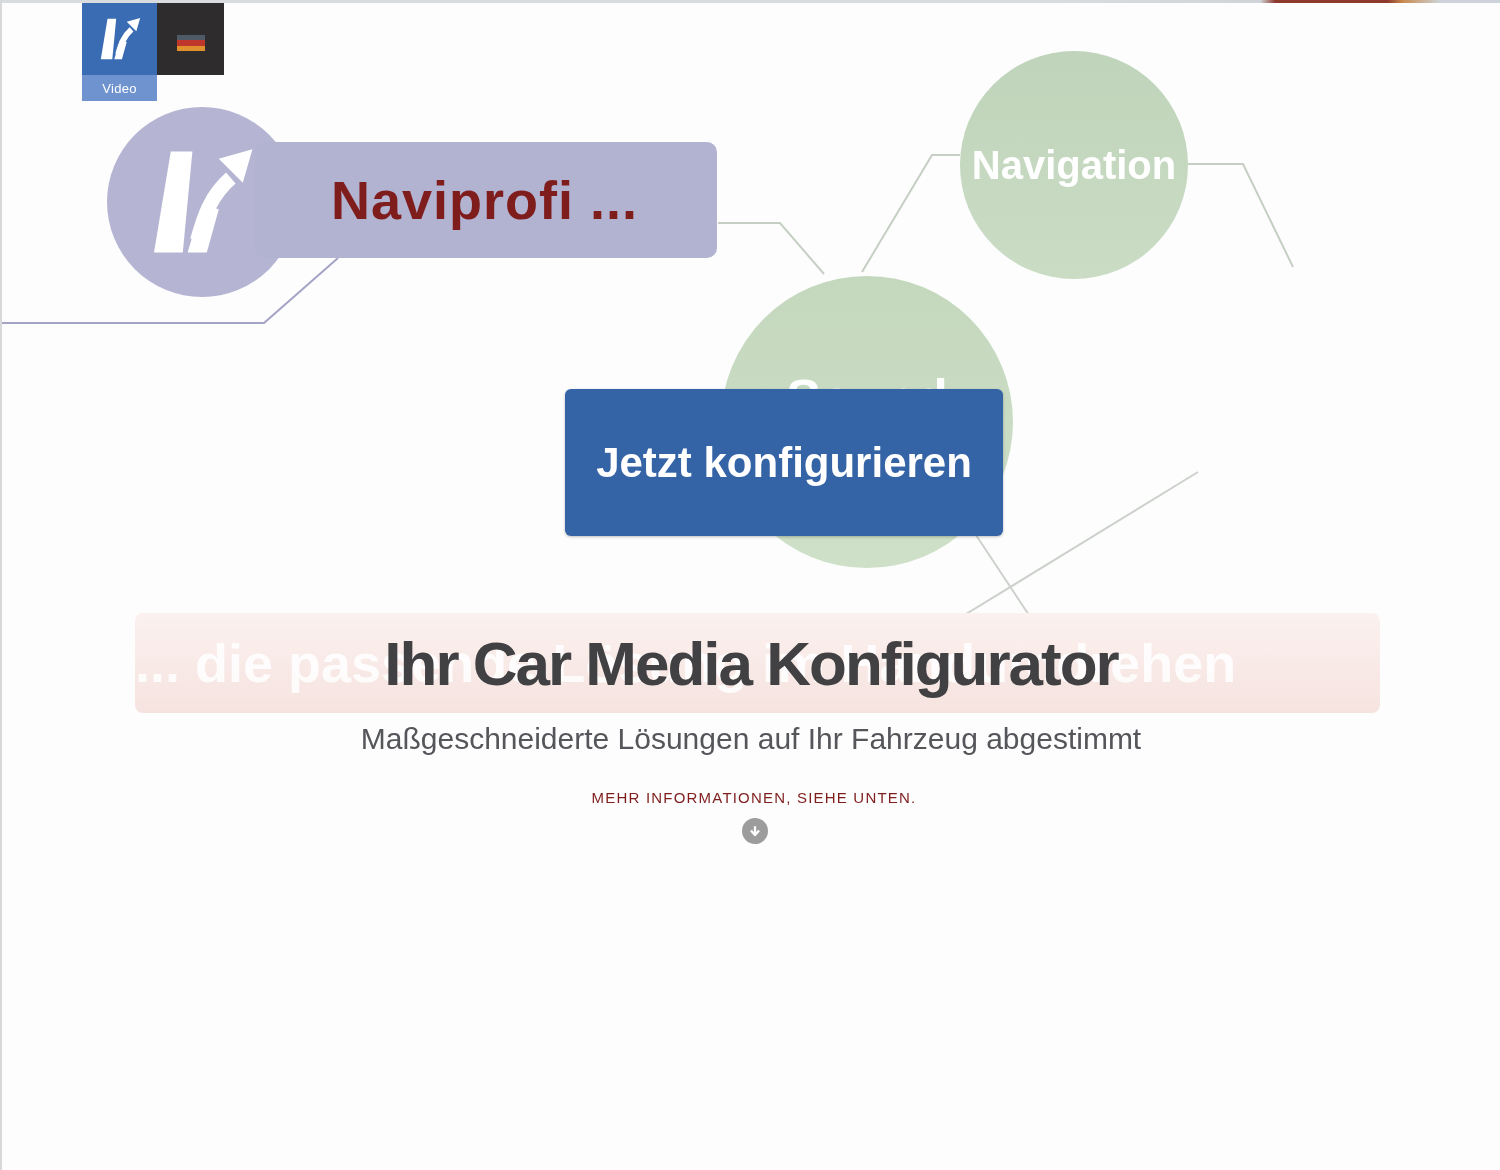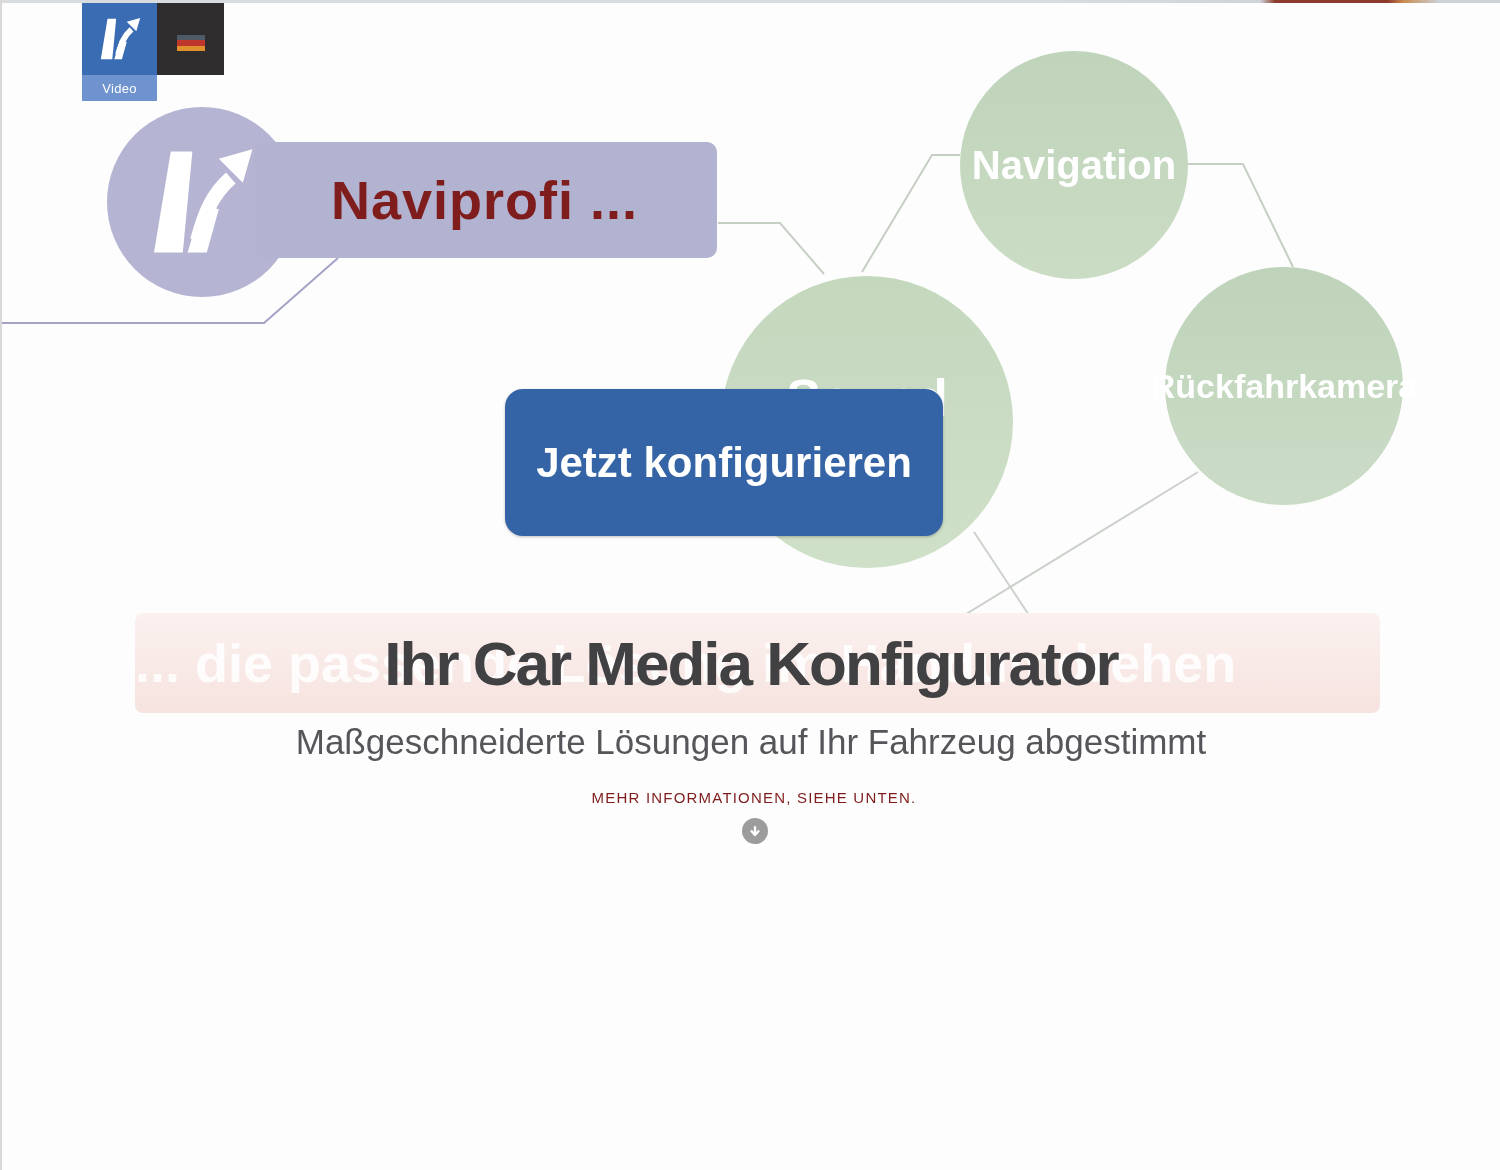--- a/index.html
+++ b/index.html
@@ -41,34 +41,34 @@
   .nav-circle{left:958px;top:51px;width:228px;height:228px;
     background:linear-gradient(180deg,#bfd4ba,#cbdcc5);font-size:40px;text-align:right;}
   .center-circle{left:719px;top:276px;width:292px;height:292px;
     background:linear-gradient(180deg,#c4d8be,#cfe0c9);}
   .center-circle .node-label{position:absolute;left:50%;top:96px;transform:translateX(-50%);
     font-size:52px;font-weight:bold;color:#fff;line-height:1;}
   .ruck-circle{left:1163px;top:267px;width:238px;height:238px;
     background:linear-gradient(180deg,#bed3b9,#cbdcc6);font-size:34px;}
 
   
-  .cta{position:absolute;left:503px;top:389px;width:438px;height:147px;z-index:5;
-    background:var(--cta_blue,#3464a6);border:none;border-radius:18px;cursor:pointer;
+  .cta{position:absolute;left:563px;top:389px;width:438px;height:147px;z-index:5;
+    background:var(--cta_blue,#3464a6);border:none;border-radius:6px;cursor:pointer;
     color:#fff;font-weight:bold;font-size:42px;font-family:inherit;
     box-shadow:0 1px 3px rgba(0,0,0,.25);}
 
   
   .pink-banner{position:absolute;left:133px;top:613px;width:1245px;height:100px;z-index:2;
     background:linear-gradient(180deg,#fbf1ef,#f6e3df);border-radius:8px;
     display:flex;align-items:center;overflow:hidden;}
   .tagline{color:rgba(255,255,255,.85);font-weight:bold;font-size:54px;white-space:nowrap;line-height:100px;}
   .title{position:absolute;left:0;top:628px;width:100%;z-index:3;text-align:center;
     color:#414042;font-weight:bold;font-size:62px;letter-spacing:-2px;}
   .subtitle{position:absolute;left:0;top:722px;width:100%;z-index:3;text-align:center;
-    color:#55565a;font-size:35px;}
+    color:#55565a;font-size:30px;}
   .more-info{position:absolute;left:3px;top:789px;width:100%;z-index:3;text-align:center;
     color:#7f1d1d;font-size:15px;letter-spacing:1.2px;}
   .scroll-down{position:absolute;left:740px;top:818px;width:26px;height:26px;z-index:3;
     background:#9c9c9c;border-radius:50%;display:flex;align-items:center;justify-content:center;cursor:pointer;}
 </style>
 </head>
 <body>
 
 <div class="page">
   <div class="top-strip"></div>
@@ -112,23 +112,20 @@
   <div class="brand-banner">
     <span>Naviprofi ...</span>
   </div>
 
   <div class="node nav-circle">
     <span>Navigation</span>
   </div>
   <div class="node center-circle">
     <span class="node-label">Sound</span>
   </div>
-  <div class="node ruck-circle">
-    <span>Rückfahrkamera</span>
-  </div>
 
   <button class="cta">Jetzt konfigurieren</button>
 
   <div class="pink-banner">
     <span class="tagline">... die passende Lösung im Handumdrehen</span>
   </div>
 
   <div class="title">Ihr Car Media Konfigurator</div>
   <div class="subtitle">Maßgeschneiderte Lösungen auf Ihr Fahrzeug abgestimmt</div>
   <div class="more-info">MEHR INFORMATIONEN, SIEHE UNTEN.</div>

